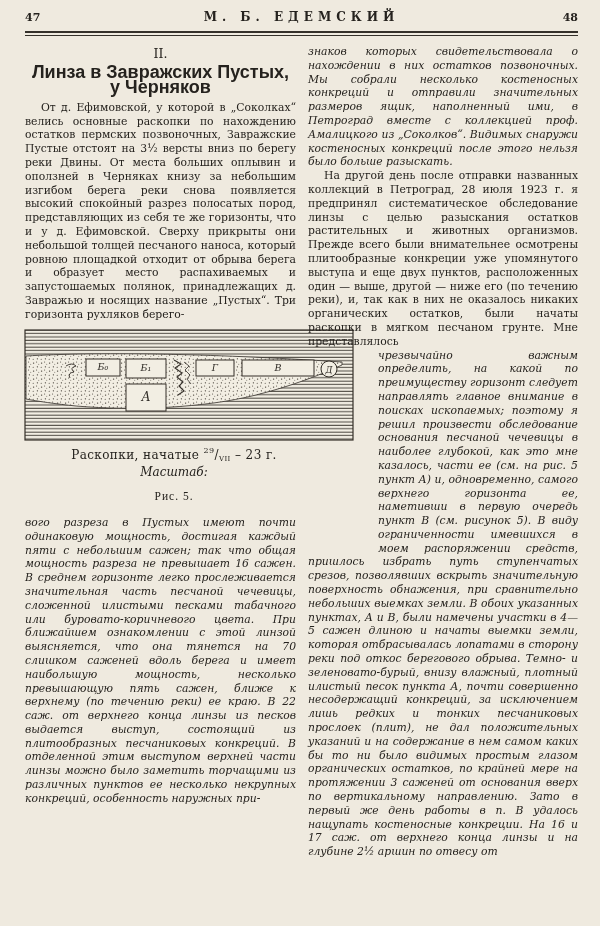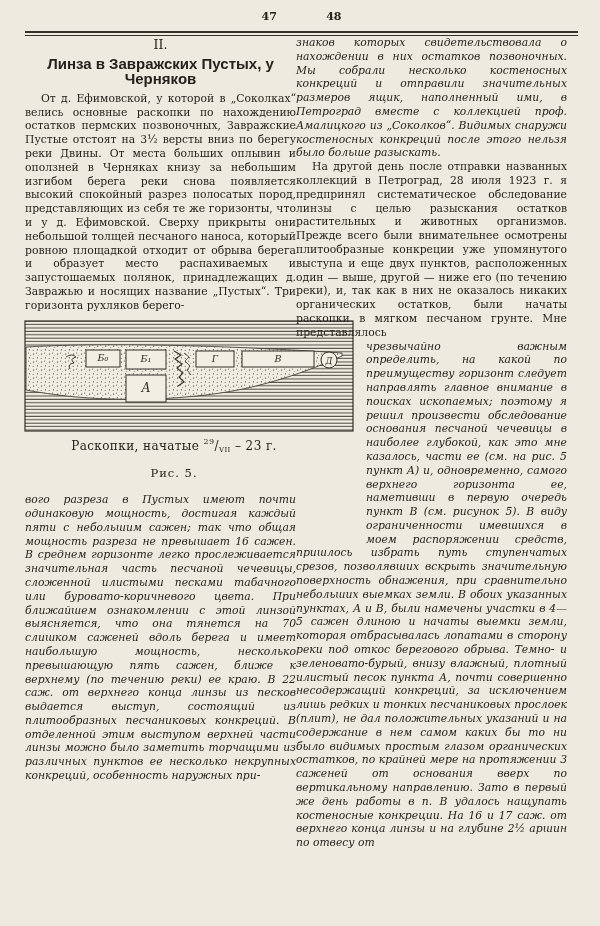--- a/index.html
+++ b/index.html
@@ -11,47 +11,48 @@
   }
   .page{padding:10px 22px 0 25px;position:relative;}
   
   .hdr{display:flex;align-items:baseline;justify-content:center;height:18px;}
   .hdr .pgnum{font-weight:bold;font-size:11px;width:40px;}
   .hdr .pgnum.right{text-align:right;}
   .hdr .running-title{font-weight:bold;font-size:12px;letter-spacing:5px;text-align:center;flex:1;}
   .rule1{border-top:2px solid #35312b;margin-top:3px;}
   .rule2{border-top:1px solid #35312b;margin-top:2px;}
   
-  .cols{display:flex;}
+  .cols{display:flex;gap:12px;margin-top:9px;}
   .col{width:271px;font-size:10.8px;line-height:13.8px;text-align:justify;}
   .section-num{text-align:center;font-size:12.5px;margin:2px 0 4px 0;font-weight:normal;}
-  .heading{font-family:"Liberation Sans", sans-serif;font-weight:bold;font-size:15px;text-align:center;margin:2px 0 6px 0;line-height:15px;}
+  .heading{font-family:"Liberation Sans", sans-serif;font-weight:bold;font-size:18px;text-align:center;margin:2px 0 6px 0;line-height:15px;}
   .subheading{text-align:center;font-size:11.5px;margin:0 0 8px 0;}
   p.para{margin:0;text-indent:16px;}
   p.para.cont{text-indent:0;font-style:italic;}
   
   .figure-block{width:330px;margin:7px 0 6px -1px;}
   .fig-svg{display:block;}
   .fig-captions{width:300px;text-align:center;}
   .script-caption{font-size:12px;letter-spacing:0.4px;margin-top:3px;}
   .script-caption .frnum{font-size:8px;vertical-align:6px;}
   .script-caption .frden{font-size:7px;vertical-align:-2px;}
   .scale-title{font-style:italic;font-size:12px;margin-top:0;}
   .scale-row{margin-top:0;}
-  .fig-number{font-size:11.5px;text-align:center;margin:10px 0 12px 0;letter-spacing:1px;}
+  .fig-number{font-size:11.5px;text-align:center;margin:10px 0 12px 0;letter-spacing:1px;font-family:Liberation Serif, serif;}
   
   .fig-spacer{float:left;width:70px;height:200px;}
 </style>
 </head>
 <body>
 
 <div class="page">
 
   <div class="hdr">
     <div class="pgnum">47</div>
+    <div class="running-title">М. Б. ЕДЕМСКИЙ</div>
     <div class="pgnum right">48</div>
   </div>
   <div class="rule1"></div>
   <div class="rule2"></div>
 
   <div class="cols">
 
     <div class="col">
       <div class="section-num">II.</div>
       <div class="heading">Линза в Завражских Пустых, у Черняков</div>
@@ -105,20 +106,21 @@
 
           <rect x="1" y="1" width="328" height="110" fill="none" stroke="#342f29" stroke-width="1.2"></rect>
         </svg>
 
         <div class="fig-captions">
           <div class="script-caption">
             <span>Раскопки, начатые</span>
             <span><span class="frnum">29</span>/<span class="frden">VII</span></span>
             <span>– 23 г.</span>
           </div>
+          <div class="scale-title">Масштаб:</div>
           <div class="fig-number">Рис. 5.</div>
         </div>
       </div>
 
       <p class="para cont">вого разреза в Пустых имеют почти одинаковую мощность, достигая каждый пяти с небольшим сажен; так что общая мощность разреза не превышает 16 сажен. В среднем горизонте легко прослеживается значительная часть песчаной чечевицы, сложенной илистыми песками табачного или буровато-коричневого цвета. При ближайшем ознакомлении с этой линзой выясняется, что она тянется на 70 слишком саженей вдоль берега и имеет наибольшую мощность, несколько превышающую пять сажен, ближе к верхнему (по течению реки) ее краю. В 22 саж. от верхнего конца линзы из песков выдается выступ, состоящий из плитообразных песчаниковых конкреций. В отделенной этим выступом верхней части линзы можно было заметить торчащими из различных пунктов ее несколько некрупных конкреций, особенность наружных при-</p>
     </div>
 
     <div class="col">
       <p class="para cont">знаков которых свидетельствовала о нахождении в них остатков позвоночных. Мы собрали несколько костеносных конкреций и отправили значительных размеров ящик, наполненный ими, в Петроград вместе с коллекцией проф. Амалицкого из „Соколков“. Видимых снаружи костеносных конкреций после этого нельзя было больше разыскать.</p>
       <p class="para">На другой день после отправки названных коллекций в Петроград, 28 июля 1923 г. я предпринял систематическое обследование линзы с целью разыскания остатков растительных и животных организмов. Прежде всего были внимательнее осмотрены плитообразные конкреции уже упомянутого выступа и еще двух пунктов, расположенных один — выше, другой — ниже его (по течению реки), и, так как в них не оказалось никаких органических остатков, были начаты раскопки в мягком песчаном грунте. Мне представлялось</p>

